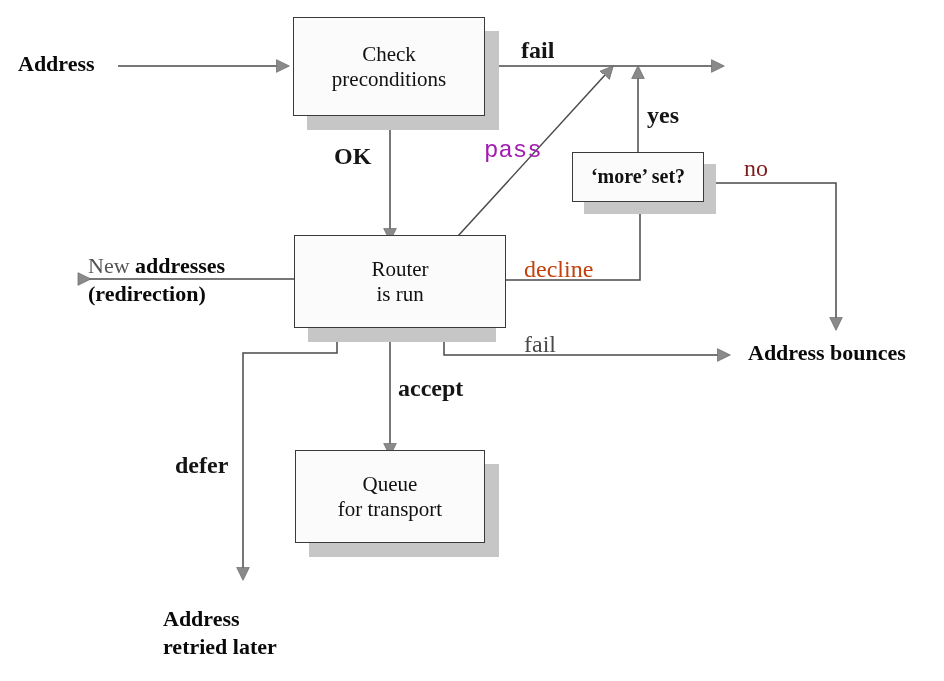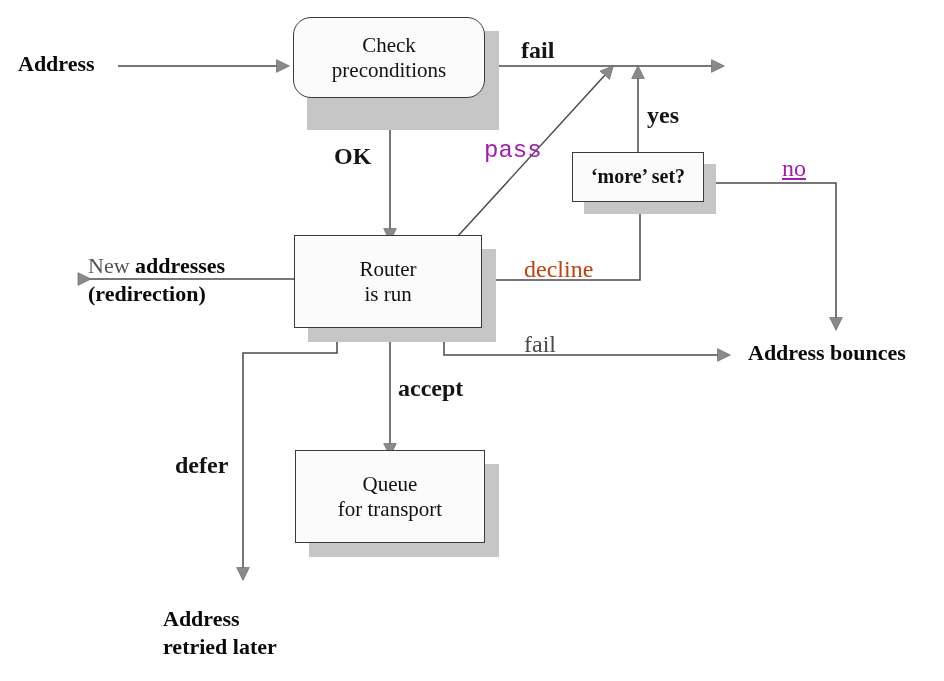--- a/index.html
+++ b/index.html
@@ -119,28 +119,28 @@
 
       <path d="M337,328 L337,353 L243,353 L243,568" marker-end="url(#ah-down)"></path>
     </g>
   </svg>
 
   <div class="node-shadow" style="left:307px; top:31px; width:192px; height:99px;"></div>
   <div class="node-shadow" style="left:308px; top:249px; width:188px; height:93px;"></div>
   <div class="node-shadow" style="left:584px; top:164px; width:132px; height:50px;"></div>
   <div class="node-shadow" style="left:309px; top:464px; width:190px; height:93px;"></div>
 
-  <div class="node-box" style="left:293px; top:17px; width:192px; height:81px;border-radius:18px;">
+  <div class="node-box" style="left:293px; top:17px; width:192px; height:99px;">
     <span>
       <span class="node-label">Check</span>
       <span class="node-label">preconditions</span>
     </span>
   </div>
 
-  <div class="node-box" style="left:294px; top:235px; width:188px; height:93px;">
+  <div class="node-box" style="left:294px; top:235px; width:212px; height:93px;">
     <span>
       <span class="node-label">Router</span>
       <span class="node-label">is run</span>
     </span>
   </div>
 
   <div class="node-box" style="left:572px; top:152px; width:132px; height:50px;">
     <span class="node-label small">‘more’ set?</span>
   </div>
 
@@ -152,21 +152,21 @@
   </div>
 
   <div class="edge-label bold" style="left:334px; top:143px;">OK</div>
 
   <div class="edge-label bold" style="left:521px; top:37px;">fail</div>
 
   <div class="edge-label" style="left:484px; top:137px; color:#a21caf;font-family:Liberation Mono, monospace;">pass</div>
 
   <div class="edge-label bold" style="left:647px; top:102px;">yes</div>
 
-  <div class="edge-label" style="left:782px; top:155px; color:#a21caf;text-decoration:underline;">no</div>
+  <div class="edge-label" style="left:744px; top:155px; color:#7f1d1d;">no</div>
 
   <div class="edge-label" style="left:524px; top:256px; color:#c2410c;">decline</div>
 
   <div class="edge-label" style="left:524px; top:331px; color:#4a4a4a;">fail</div>
 
   <div class="edge-label bold" style="left:398px; top:375px;">accept</div>
 
   <div class="edge-label bold" style="left:175px; top:452px;">defer</div>
 
   <div class="term-label" style="left:18px; top:51px;">Address</div>

